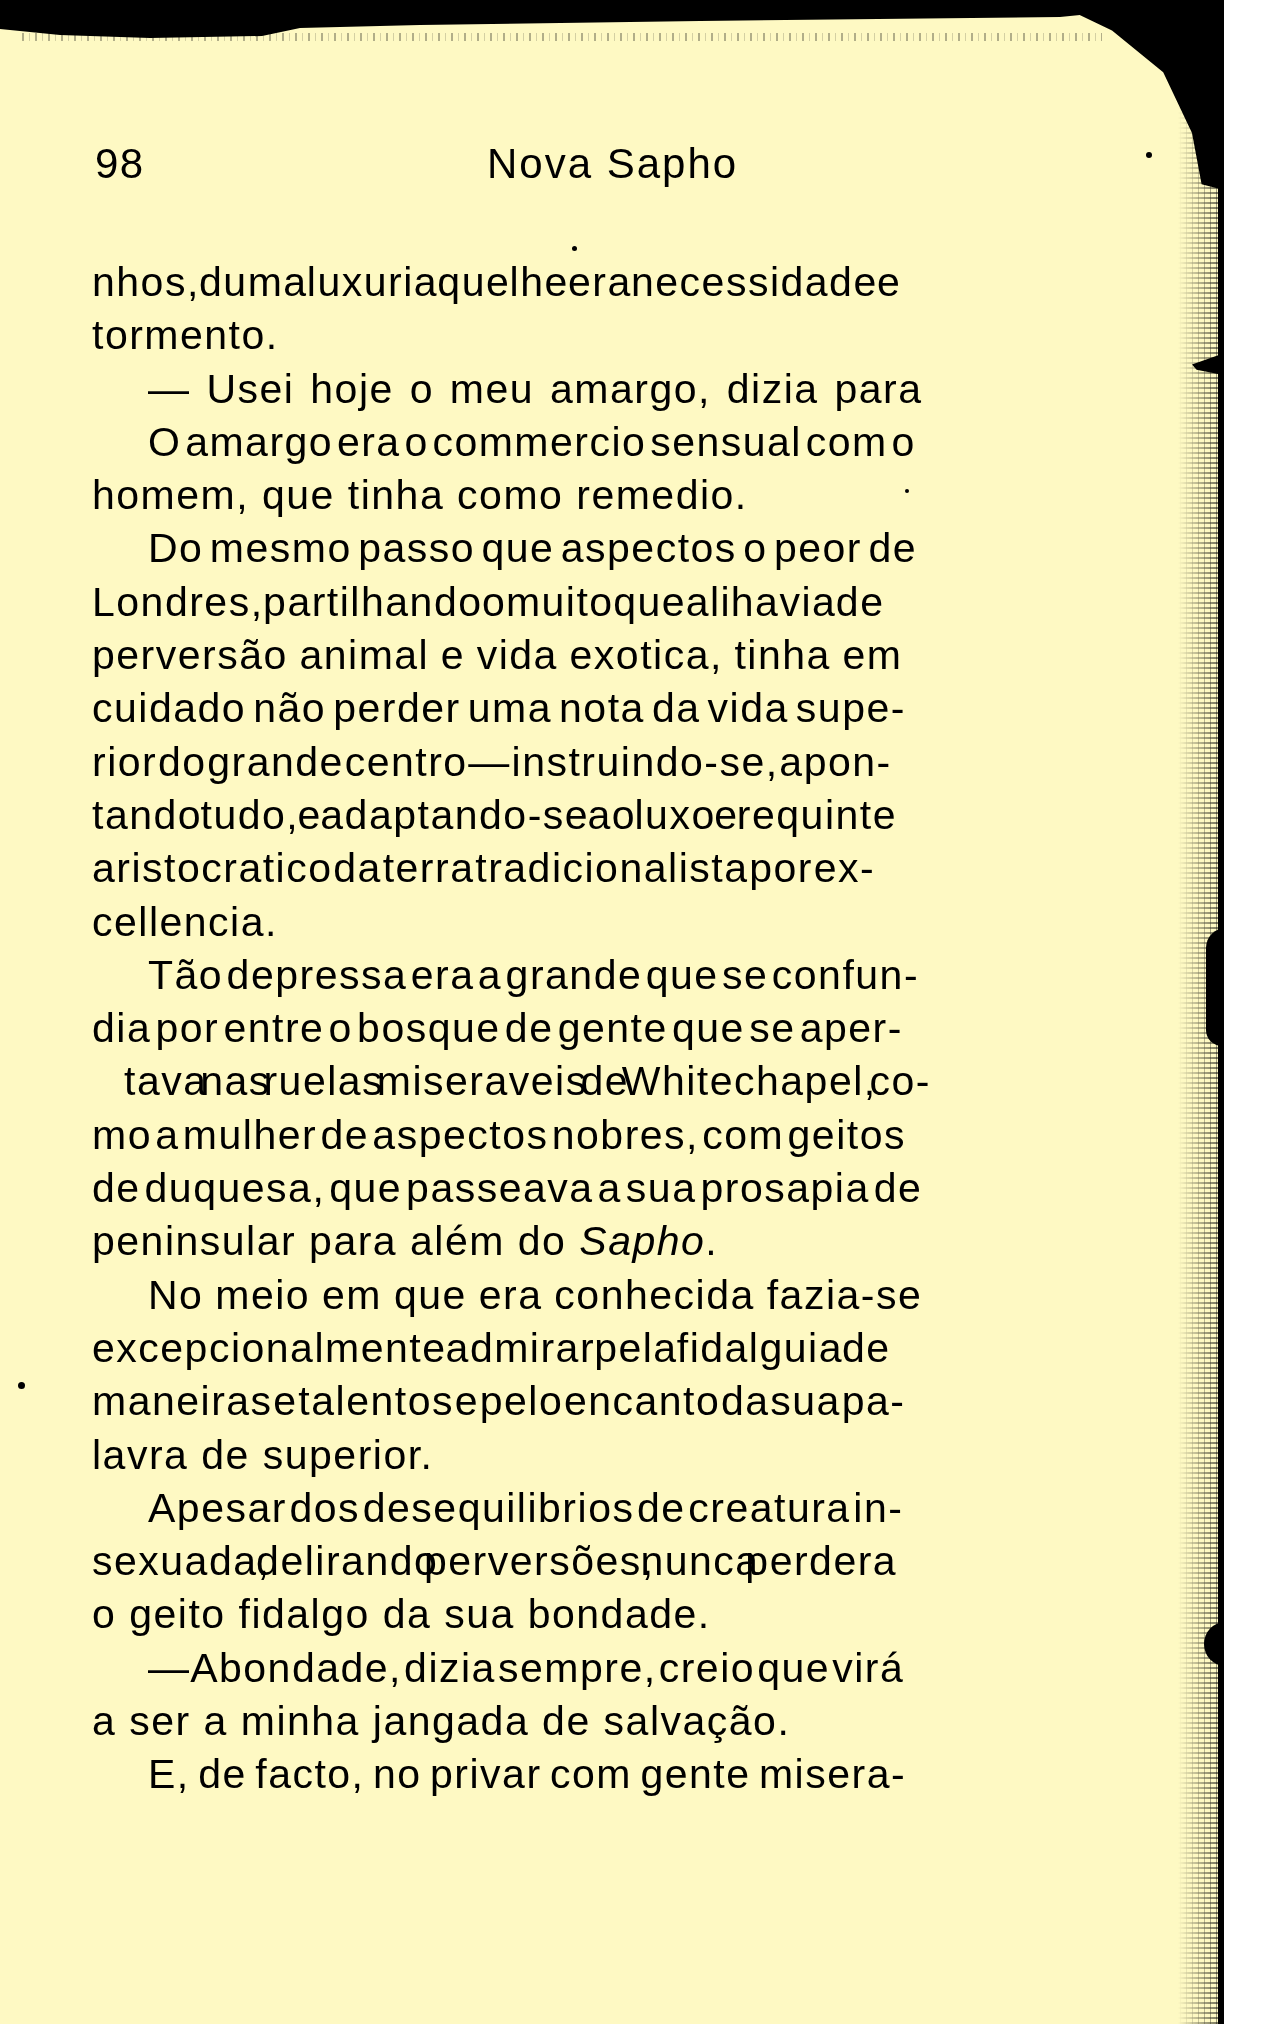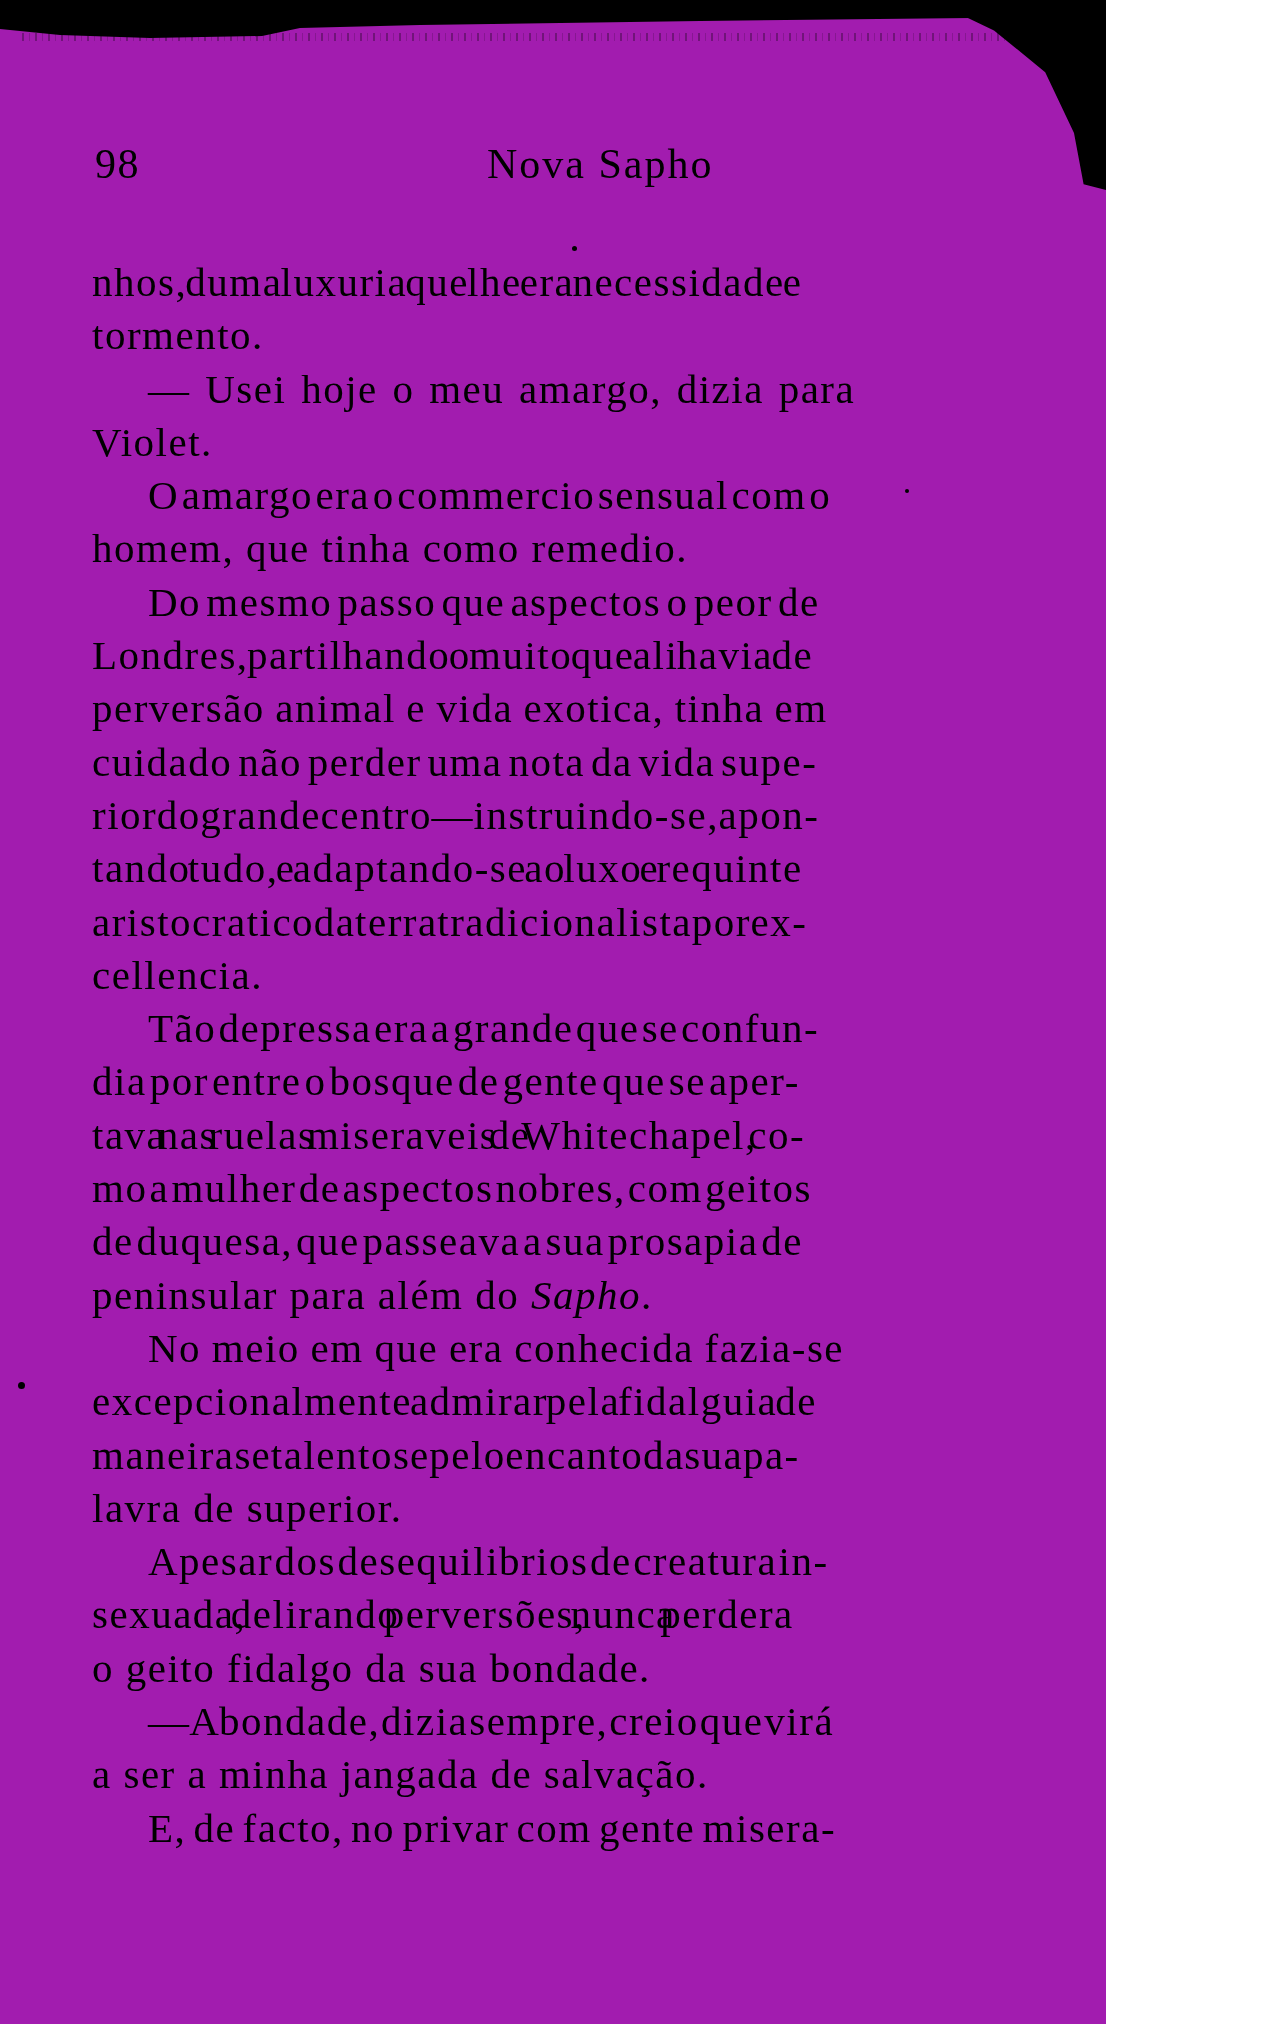--- a/index.html
+++ b/index.html
@@ -2,25 +2,25 @@
 <html><head>
 <meta charset="utf-8">
 <style>
   html, body {
     margin: 0;
     padding: 0;
     background: #ffffff;
   }
   .page {
     position: relative;
-    width: 1106px;
+    width: 1224px;
     height: 2024px;
-    background: #a21caf;
+    background: #fef9c3;
     overflow: hidden;
-    font-family: Liberation Serif, serif;
+    font-family: Liberation Sans, sans-serif;
     color: #000000;
   }
 
   
   .pagenum {
     position: absolute;
     left: 95px;
     top: 140px;
     font-size: 42px;
     letter-spacing: 1.5px;
@@ -112,34 +112,33 @@
 
 <div class="page">
 
   <span class="pagenum">98</span>
   <span class="runtitle">Nova Sapho</span>
 
   <div class="bodytext">
       <div class="line"><span style="word-spacing: -13.6473px;">nhos, duma luxuria que lhe era necessidade e</span></div>
       <div class="line"><span>tormento.</span></div>
       <div class="line indent"><span style="word-spacing: 2.98884px;">— Usei hoje o meu amargo, dizia para</span></div>
-      <div class="line"><span>Violet.</span></div>
       <div class="line indent"><span style="word-spacing: -9.15402px;">O amargo era o commercio sensual com o</span></div>
       <div class="line"><span>homem, que tinha como remedio.</span></div>
       <div class="line indent"><span style="word-spacing: -6.48661px;">Do mesmo passo que aspectos o peor de</span></div>
       <div class="line"><span style="word-spacing: -13.3304px;">Londres, partilhando o muito que ali havia de</span></div>
       <div class="line"><span style="word-spacing: -1.28646px;">perversão animal e vida exotica, tinha em</span></div>
       <div class="line"><span style="word-spacing: -5.82589px;">cuidado não perder uma nota da vida supe-</span></div>
       <div class="line"><span style="word-spacing: -12.1719px;">rior do grande centro — instruindo-se, apon-</span></div>
       <div class="line"><span style="word-spacing: -14.4821px;">tando tudo, e adaptando-se ao luxo e requinte</span></div>
       <div class="line"><span style="word-spacing: -12.1125px;">aristocratico da terra tradicionalista por ex-</span></div>
       <div class="line"><span>cellencia.</span></div>
       <div class="line indent"><span style="word-spacing: -9.45759px;">Tão depressa era a grande que se confun-</span></div>
       <div class="line"><span style="word-spacing: -8.66667px;">dia por entre o bosque de gente que se aper-</span></div>
-      <div class="line"><span style="word-spacing: -20.2135px;">tava nas ruelas miseraveis de Whitechapel, co-</span></div>
+      <div class="line"><span style="word-spacing: -20.2135px; margin-left: 32px;">tava nas ruelas miseraveis de Whitechapel, co-</span></div>
       <div class="line"><span style="word-spacing: -9.59821px;">mo a mulher de aspectos nobres, com geitos</span></div>
       <div class="line"><span style="word-spacing: -8.92634px;">de duquesa, que passeava a sua prosapia de</span></div>
       <div class="line"><span>peninsular para além do <i>Sapho</i>.</span></div>
       <div class="line indent"><span style="word-spacing: -0.997396px;">No meio em que era conhecida fazia-se</span></div>
       <div class="line"><span style="word-spacing: -13.8008px;">excepcionalmente admirar pela fidalguia de</span></div>
       <div class="line"><span style="word-spacing: -12.1816px;">maneiras e talentos e pelo encanto da sua pa-</span></div>
       <div class="line"><span>lavra de superior.</span></div>
       <div class="line indent"><span style="word-spacing: -10.2812px;">Apesar dos desequilibrios de creatura in-</span></div>
       <div class="line"><span style="word-spacing: -27.1836px;">sexuada, delirando perversões, nunca perdera</span></div>
       <div class="line"><span>o geito fidalgo da sua bondade.</span></div>

